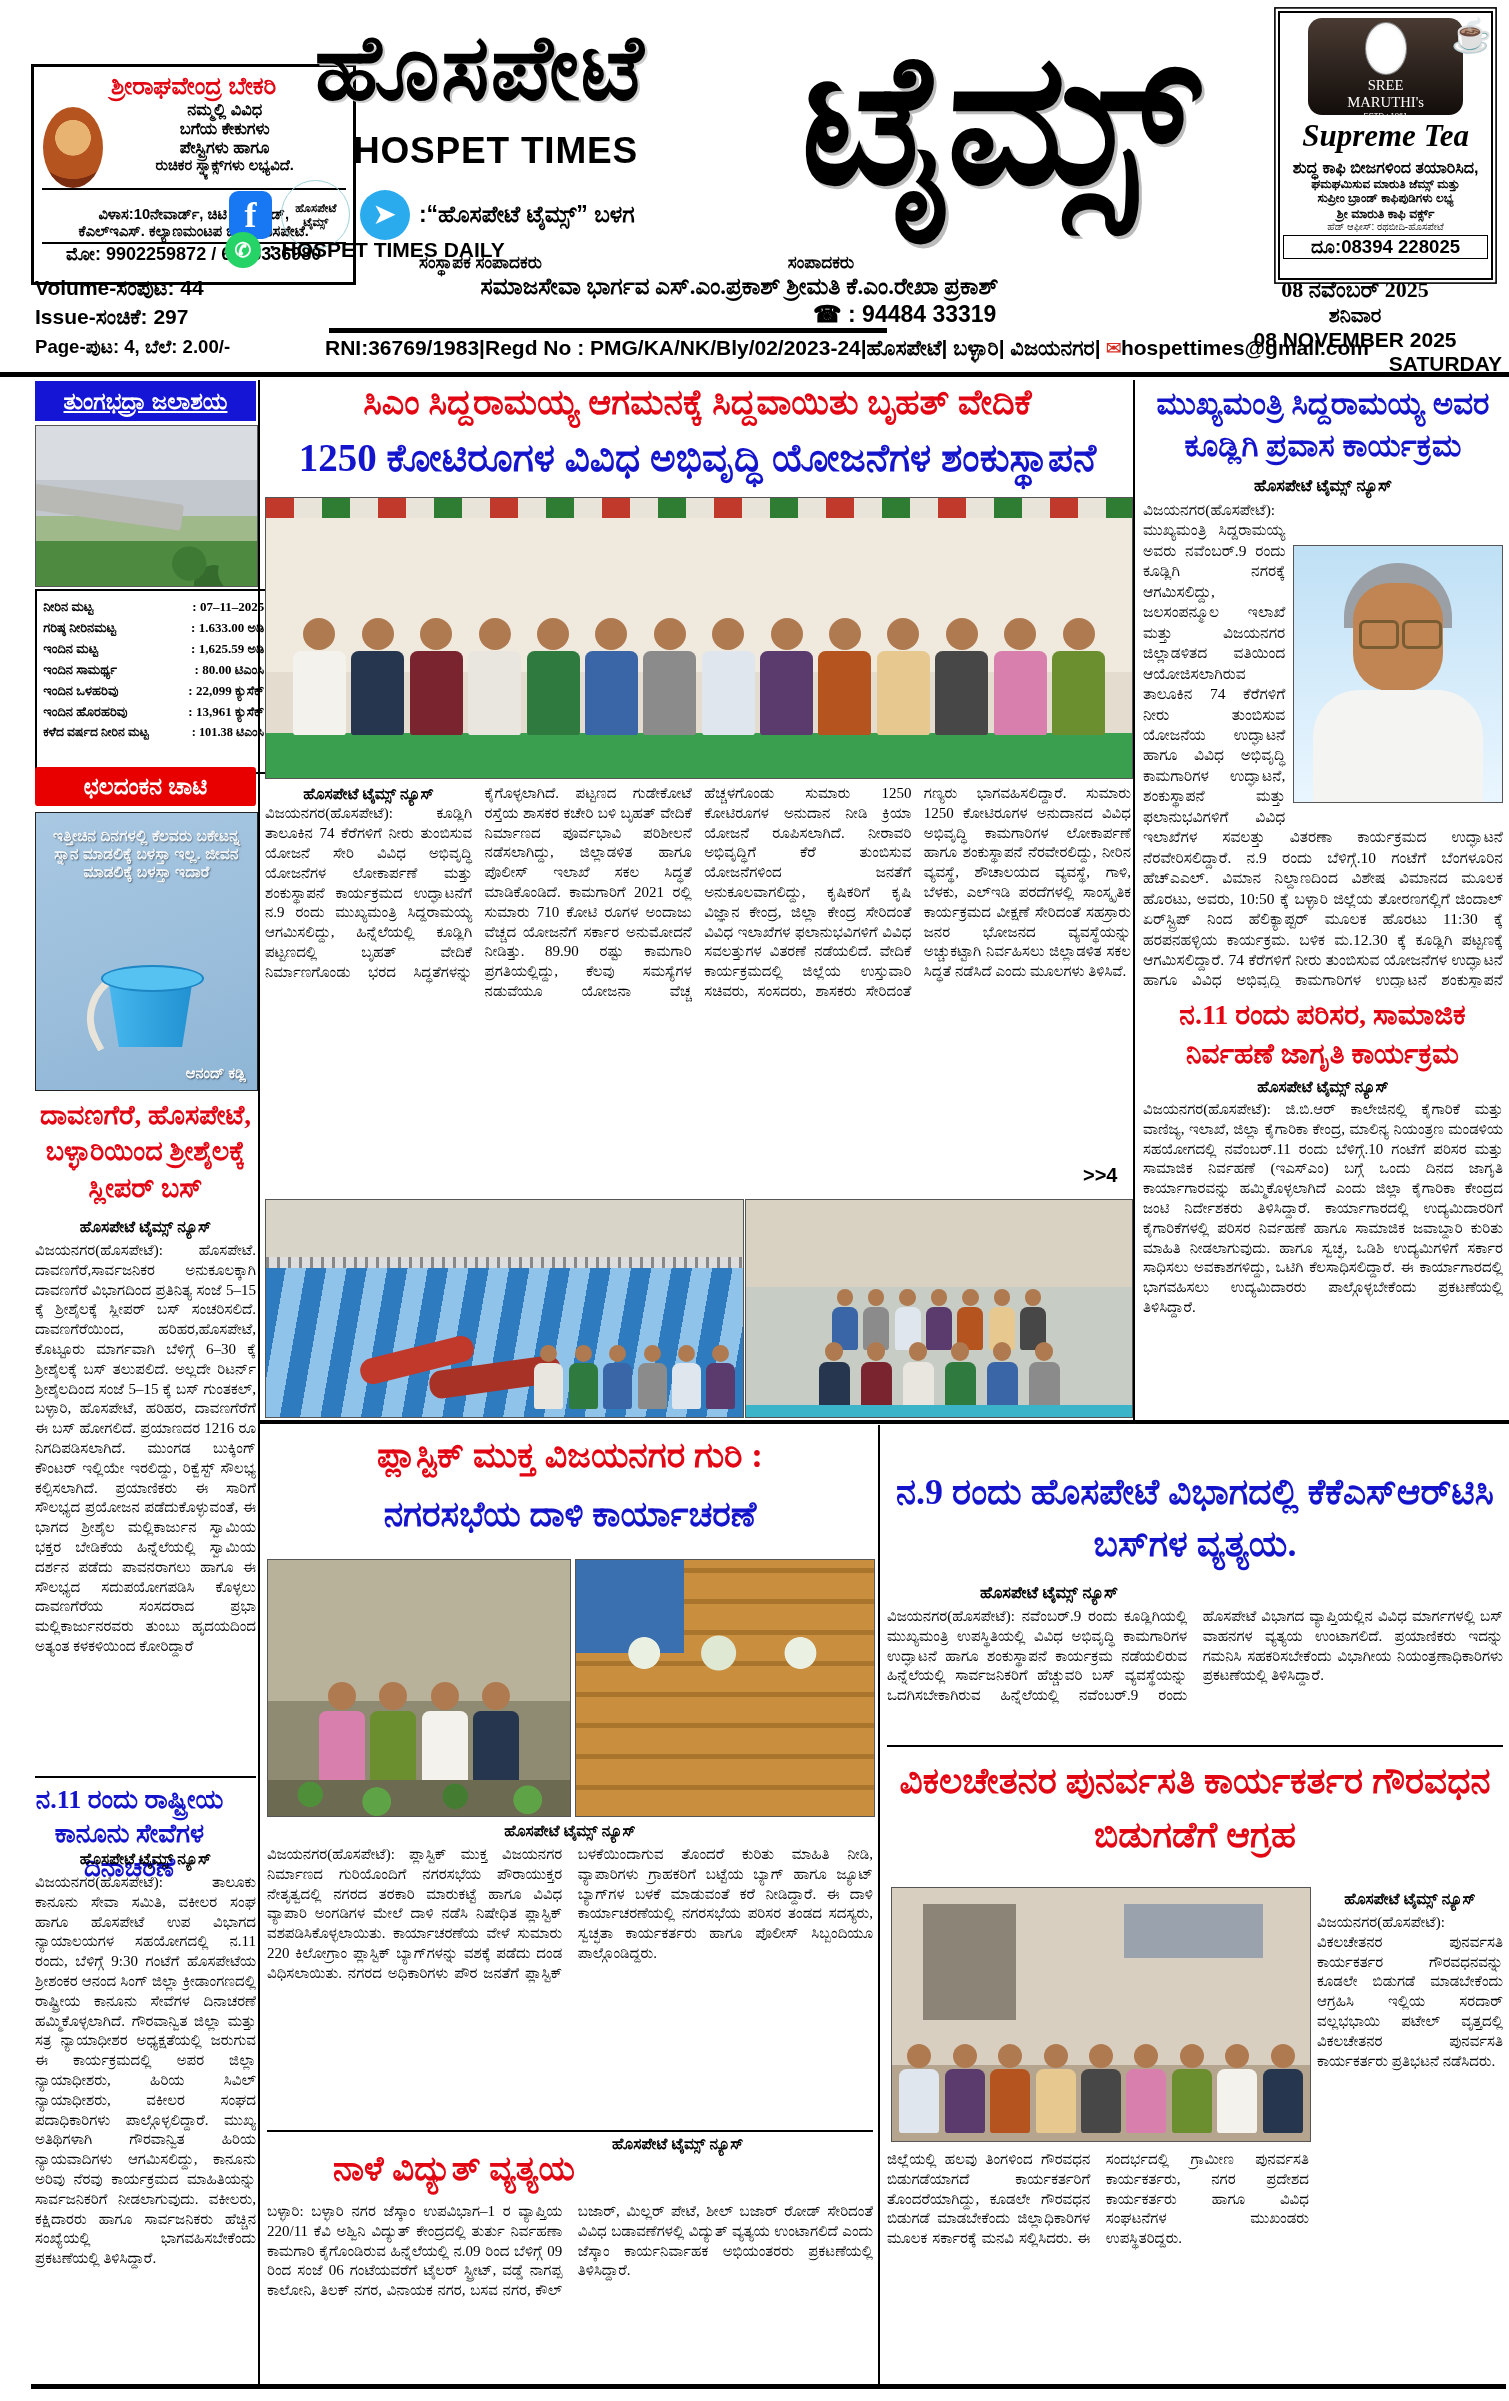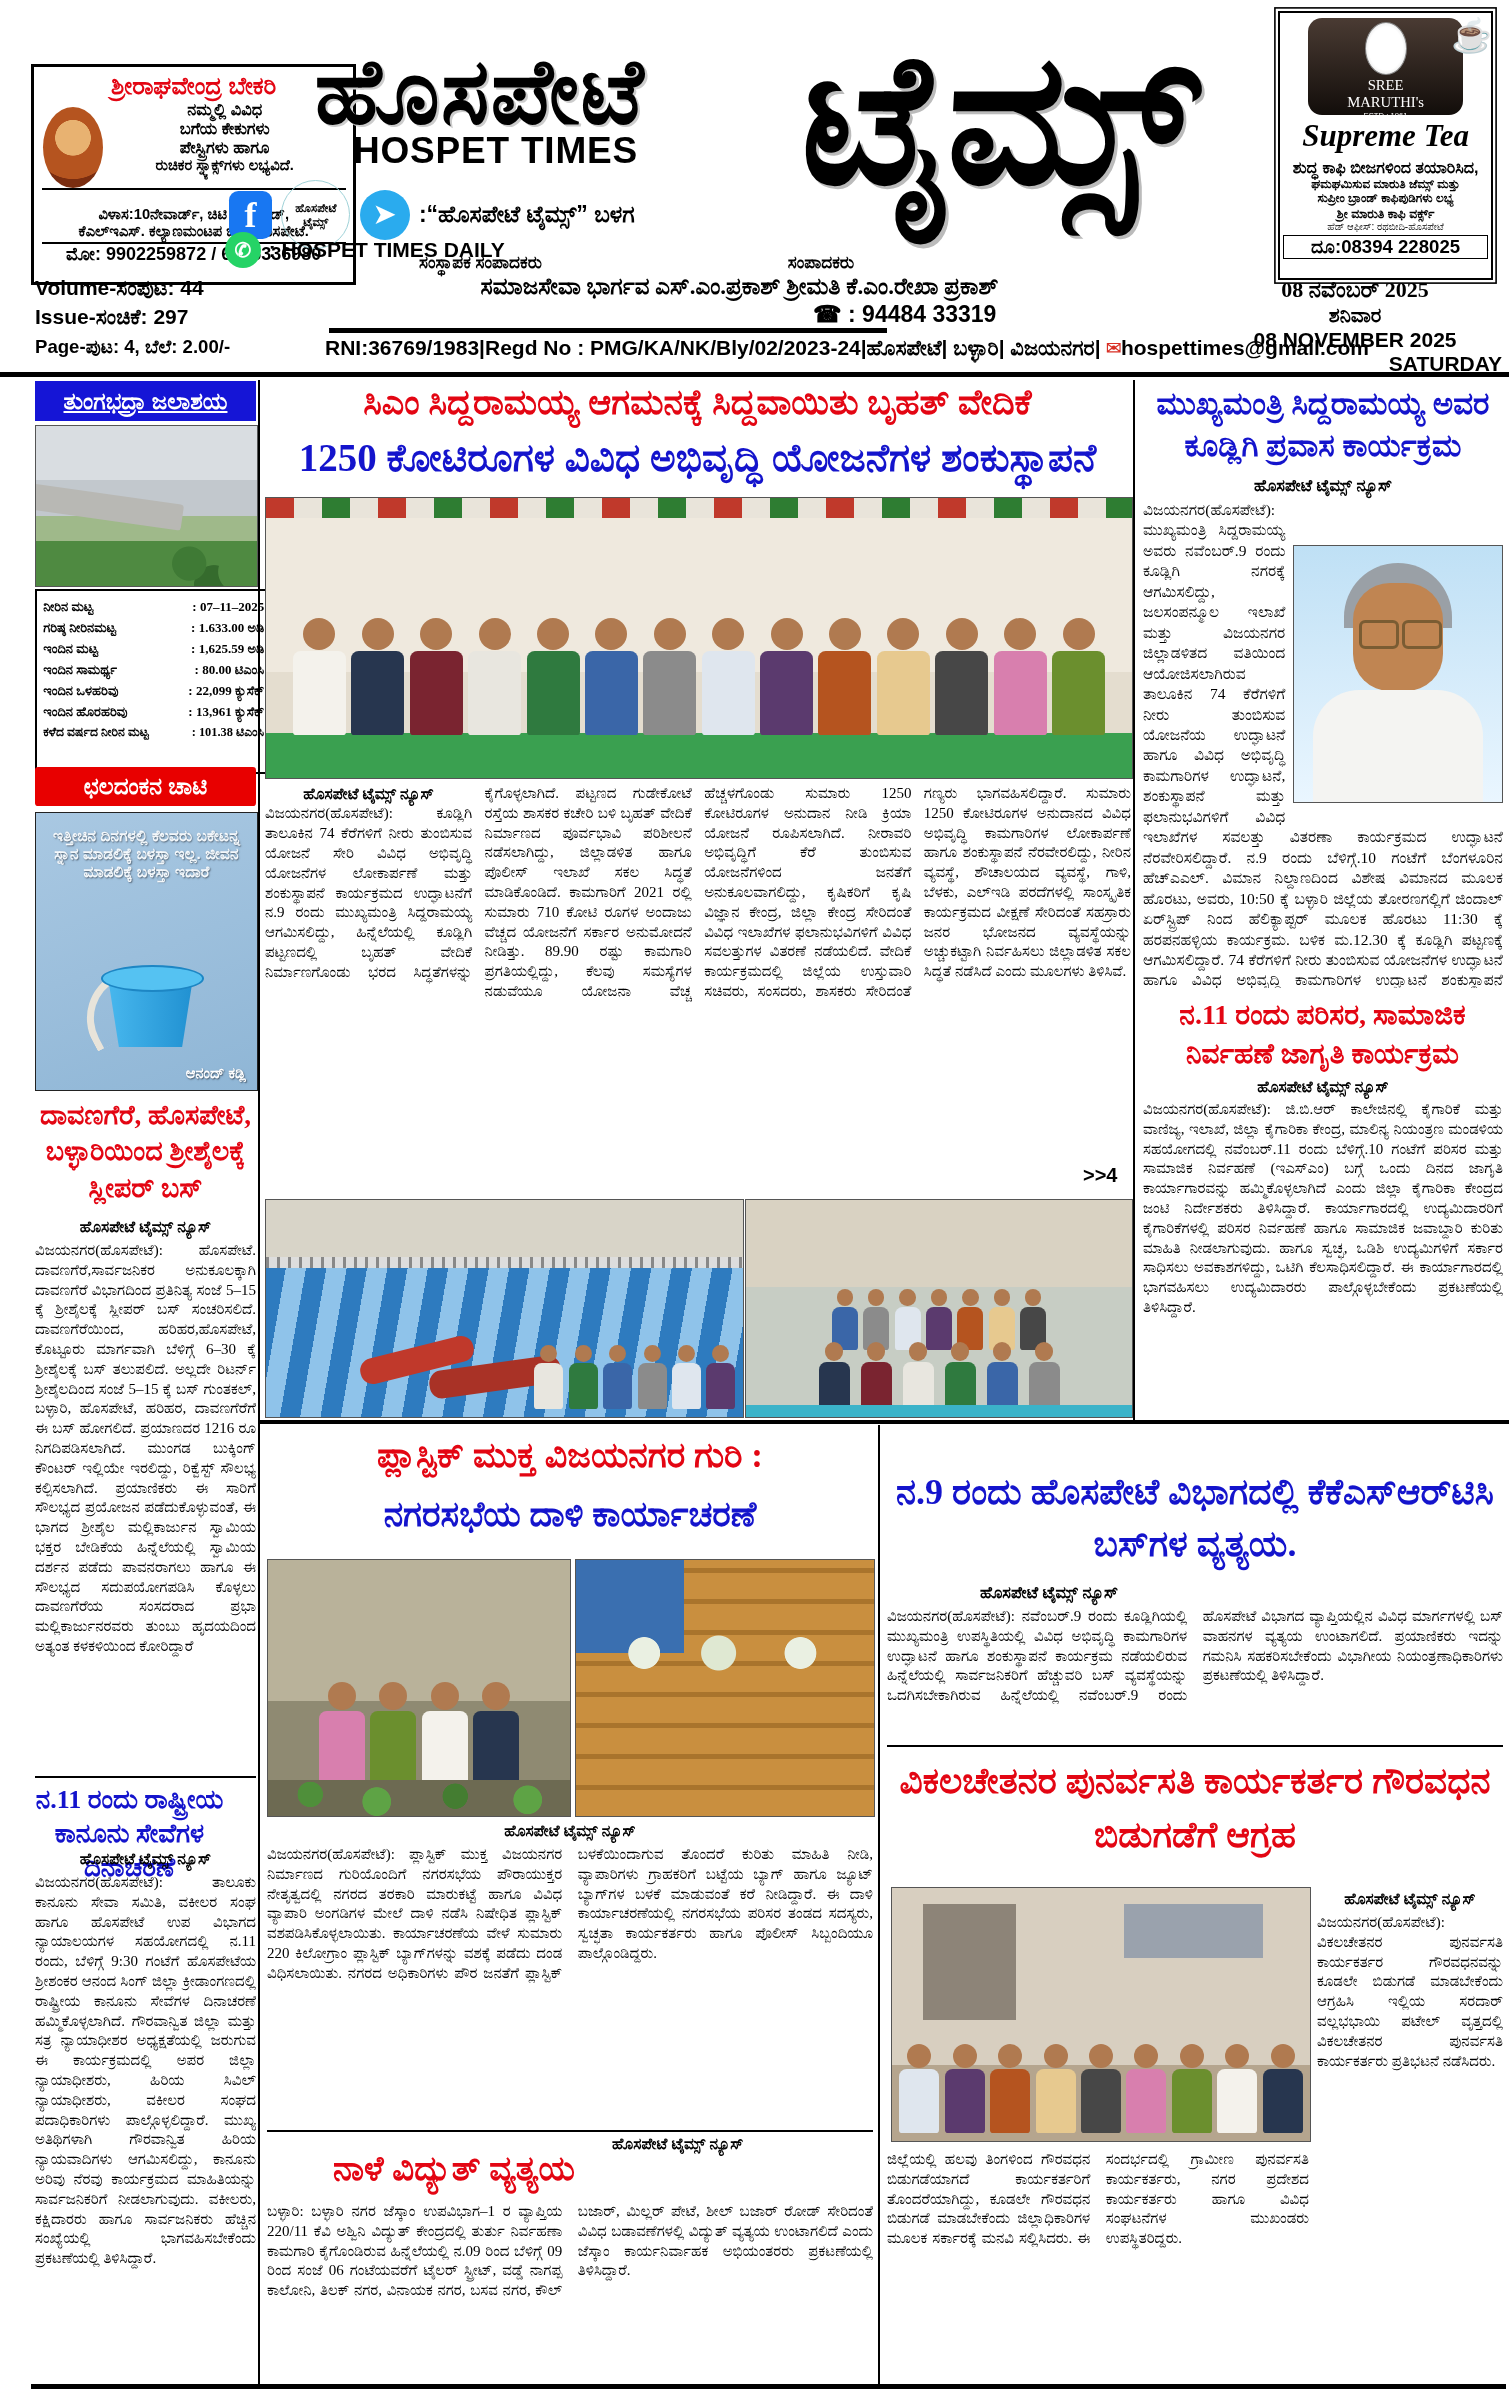--- a/index.html
+++ b/index.html
@@ -41,21 +41,21 @@
       <div class="b" style="font-size:16.3px;">ಪೇಸ್ಟ್ರಿಗಳು ಹಾಗೂ</div>
       <div class="b" style="font-size:14.7px;">ರುಚಿಕರ ಸ್ನ್ಯಾಕ್ಸ್‌ಗಳು ಲಭ್ಯವಿದೆ.</div>
     </div>
     <div style="border-top:2.3px solid #000;margin-top:14px;padding-top:16px;">
       <div class="b" style="font-size:14.7px;">ವಿಳಾಸ:10ನೇವಾರ್ಡ್, ಚಿಟಿ ಕಾಂಪೌಂಡ್,</div>
       <div class="b" style="font-size:14.7px;">ಕೆಎಲ್‌ಇಎಸ್. ಕಲ್ಯಾಣಮಂಟಪ ಬಳಿ, ಹೊಸಪೇಟೆ.</div>
       <div class="b" style="font-size:18px;border-top:2.3px solid #000;margin-top:2.3px;">ಮೋ: 9902259872 / 6366336980</div>
     </div>
   </div>
 
-  <div class="abs b ctr" style="left:232px;top:40px;width:496px;font-size:91px;letter-spacing:1.5px;text-shadow:2.3px 2.3px 0 #ccc;">ಹೊಸಪೇಟೆ</div>
+  <div class="abs b ctr" style="left:232px;top:16px;width:496px;font-size:91px;letter-spacing:1.5px;text-shadow:2.3px 2.3px 0 #ccc;">ಹೊಸಪೇಟೆ</div>
   <div class="abs b ctr" style="left:333px;top:130px;width:325px;font-size:37px;letter-spacing:0.8px;">HOSPET TIMES</div>
 
   <div class="abs" style="left:229px;top:180px;display:flex;align-items:center;gap:9.3px;">
     <span class="icn" style="width:43px;height:48px;border-radius:9.3px;background:#1877f2;font-size:36px;font-family:'Liberation Serif',serif;">f</span>
     <span style="width:67px;height:67px;border-radius:50%;border:1.5px solid #9fd2d8;display:inline-flex;align-items:center;justify-content:center;text-align:center;font-size:11.6px;font-weight:bold;line-height:1.15;">ಹೊಸಪೇಟೆ ಟೈಮ್ಸ್</span>
     <span class="icn" style="width:50px;height:50px;background:#2aabee;font-size:26px;">➤</span>
     <span class="b" style="font-size:23px;">:“ಹೊಸಪೇಟೆ ಟೈಮ್ಸ್” ಬಳಗ</span>
   </div>
 
   <div class="abs" style="left:225px;top:232px;display:flex;align-items:center;gap:7.7px;">

